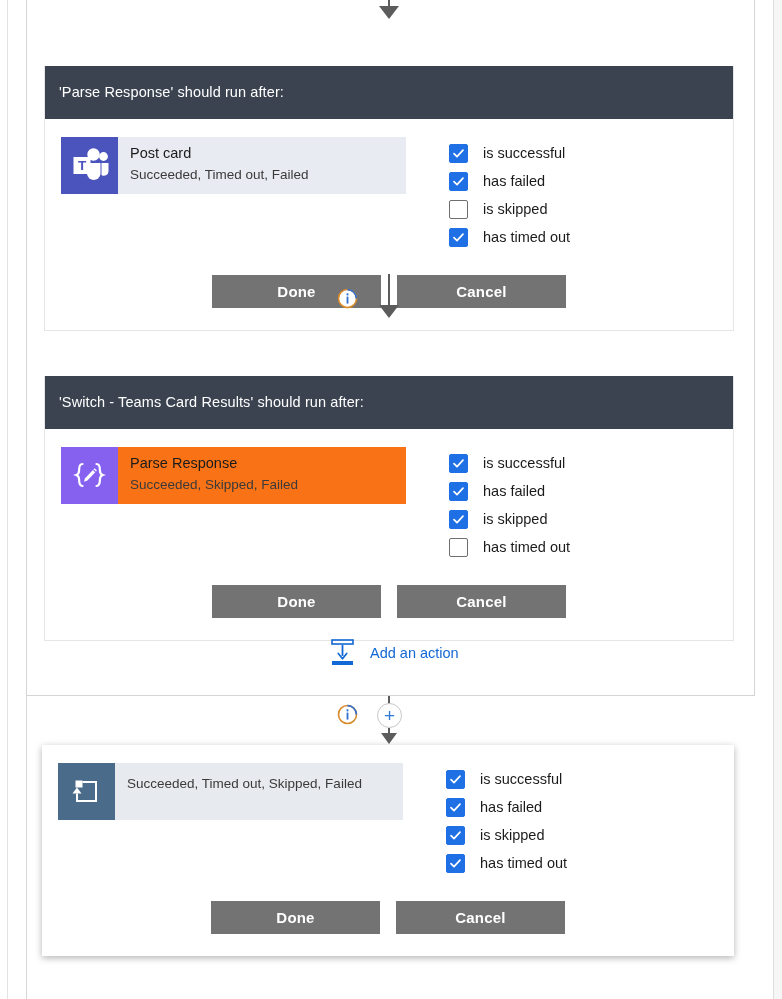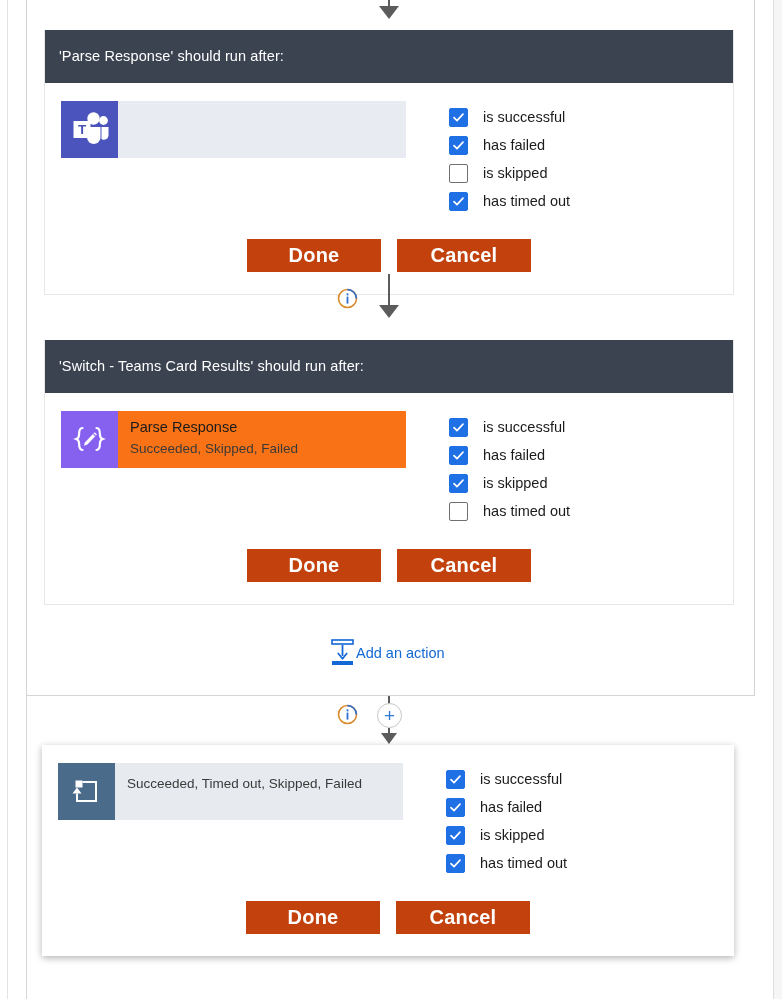--- a/index.html
+++ b/index.html
@@ -20,21 +20,21 @@
 
   
   .scope-panel {
     position:absolute; left:26px; top:-10px; width:729px; height:706px;
     background:#ffffff; border:1px solid #d4d4d4; border-top:none;
   }
 
   
   .ra-card { position:absolute; background:#ffffff; }
   .ra-card.shadowed { box-shadow: 0 2px 7px rgba(0,0,0,.30); }
-  .ra-card.plain { border:1px solid #e6e6e6; border-top:none; }
+  .ra-card.plain { border:1px solid #e6e6e6; border-top:none;margin-top:36px; }
 
   .ra-header {
     background:#3b4350; color:#ffffff;
     font-size:14.5px; line-height:1.2;
     padding:18px 0 18px 14px;
     letter-spacing:.1px;
   }
 
   .ra-body { display:flex; padding:18px 16px 0 16px; background:#fff; }
 
@@ -59,44 +59,44 @@
     display:flex; align-items:center; justify-content:center;
   }
   .cb-box.on { background:#1f6fe5; border:1px solid #1f6fe5; }
   .cb-box.off { background:#ffffff; border:1.5px solid #6f6f6f; }
   .cb-box svg { display:block; }
   .cb-label { font-size:14.5px; color:#1b1b1b; margin-left:15px; }
 
   
   .ra-actions { display:flex; gap:16px; padding:24px 0 22px 0; justify-content:center; }
   .btn {
-    width:134px; height:33px; border:none; cursor:pointer;
-    background:#c2410c; color:#ffffff;
+    width:169px; height:33px; border:none; cursor:pointer;
+    background:#737373; color:#ffffff;
     font-family:"Liberation Sans", sans-serif;
-    font-size:20px; font-weight:bold; letter-spacing:.2px;
+    font-size:15px; font-weight:bold; letter-spacing:.2px;
   }
 
   
   .connector { position:absolute; }
   .arrow-line { position:absolute; width:2px; background:#5c5c5c; }
   .arrow-head { position:absolute; width:0; height:0; border-left:10px solid transparent; border-right:10px solid transparent; border-top:13px solid #5c5c5c; }
   .arrow-head.sm { border-left-width:8px; border-right-width:8px; border-top-width:11px; }
 
   .info-icon { position:absolute; width:21px; height:21px; }
 
   .plus-btn {
     position:absolute; width:25px; height:25px; border-radius:50%;
     background:#ffffff; border:1px solid #c8c8c8;
     display:flex; align-items:center; justify-content:center; cursor:pointer;
   }
   .plus-btn span { color:#2f7bd6; font-size:19px; line-height:17px; font-weight:300; }
 
   
   .add-action {
-    position:absolute; display:flex; align-items:center; gap:1px; cursor:pointer;
+    position:absolute; display:flex; align-items:center; gap:15px; cursor:pointer;
   }
   .add-action .aa-label { color:#1268d4; font-size:14.5px; }
 </style>
 </head>
 <body>
 
 <div id="root">
 
   <div class="rail r1"></div>
   <div class="rail r2"></div>
@@ -119,20 +119,24 @@
         <div class="op-icon" style="background:#4b53bc;">
           <svg viewBox="0 0 57 57" width="57" height="57">
             <circle cx="32.5" cy="17.5" r="6.2" fill="#fff"></circle>
             <circle cx="42.5" cy="19.5" r="4.4" fill="#fff"></circle>
             <path d="M26 26 h13.5 v11 a6.8 6.8 0 0 1 -13.5 0 z" fill="#fff"></path>
             <path d="M40.5 26 h7 v8.5 a4.4 4.4 0 0 1 -7 3.4 z" fill="#fff"></path>
             <rect x="12.5" y="20" width="17" height="17" fill="#fff"></rect>
             <text x="21" y="33.2" font-family="Liberation Sans, sans-serif" font-size="13.5" font-weight="bold" fill="#4b53bc" text-anchor="middle">T</text>
           </svg>
         </div>
+        <div class="op-meta">
+          <div class="op-title">Post card</div>
+          <div class="op-sub">Succeeded, Timed out, Failed</div>
+        </div>
       </div>
 
       <div class="cb-list">
         <div class="cb-row">
           <div class="cb-box on">
             <svg width="13" height="13" viewBox="0 0 13 13">
                 <path d="M2 6.7 L5 9.6 L11 3.2" fill="none" stroke="#fff" stroke-width="1.7" stroke-linecap="round" stroke-linejoin="round"></path>
               </svg>
           </div>
           <span class="cb-label">is successful</span>

